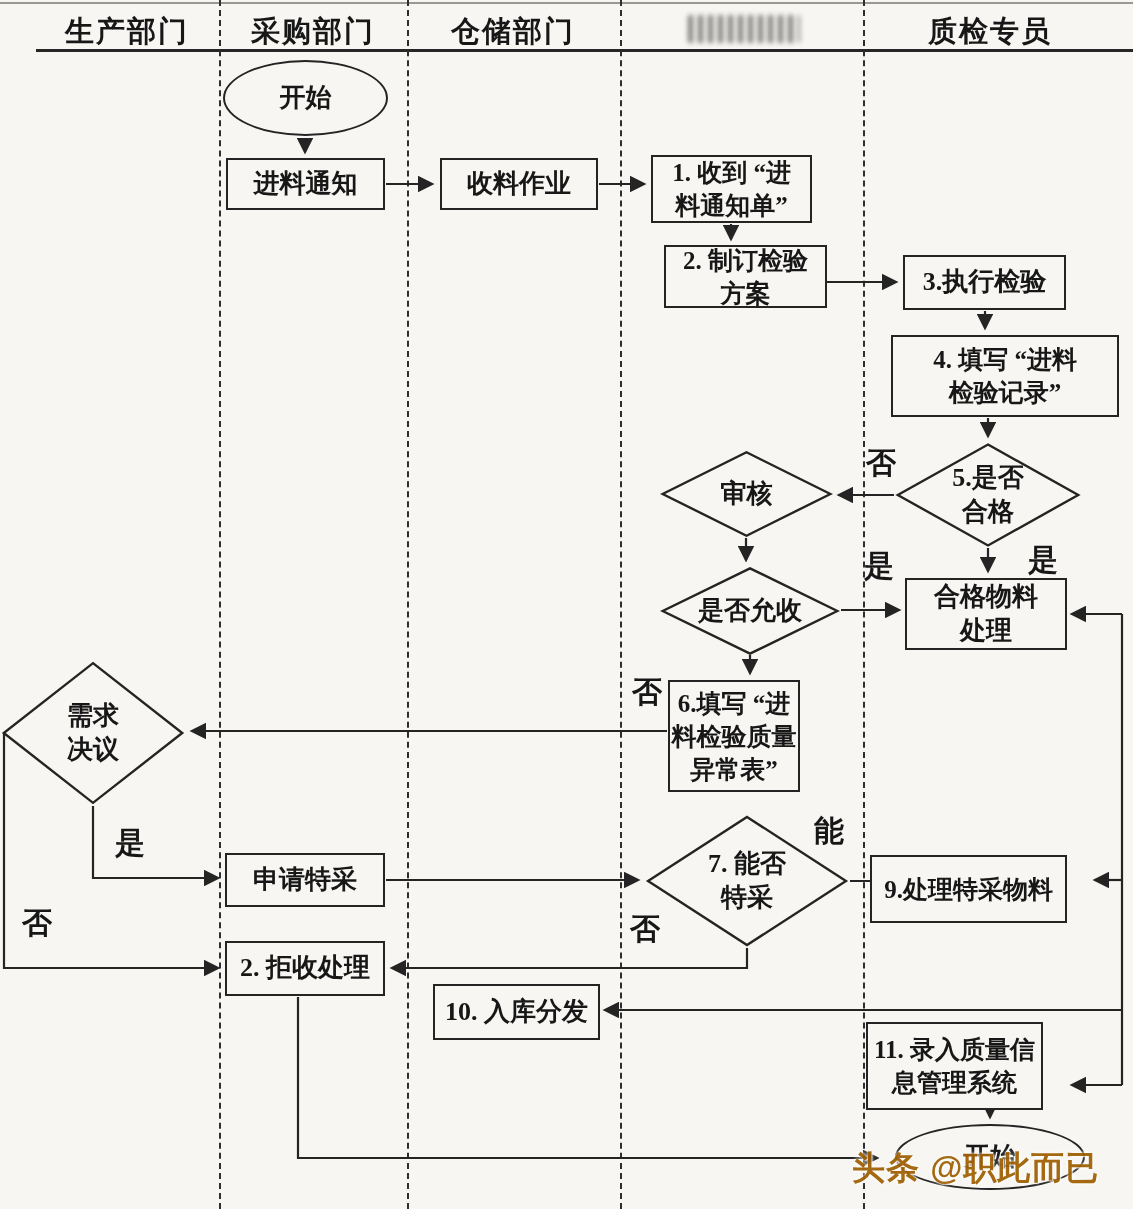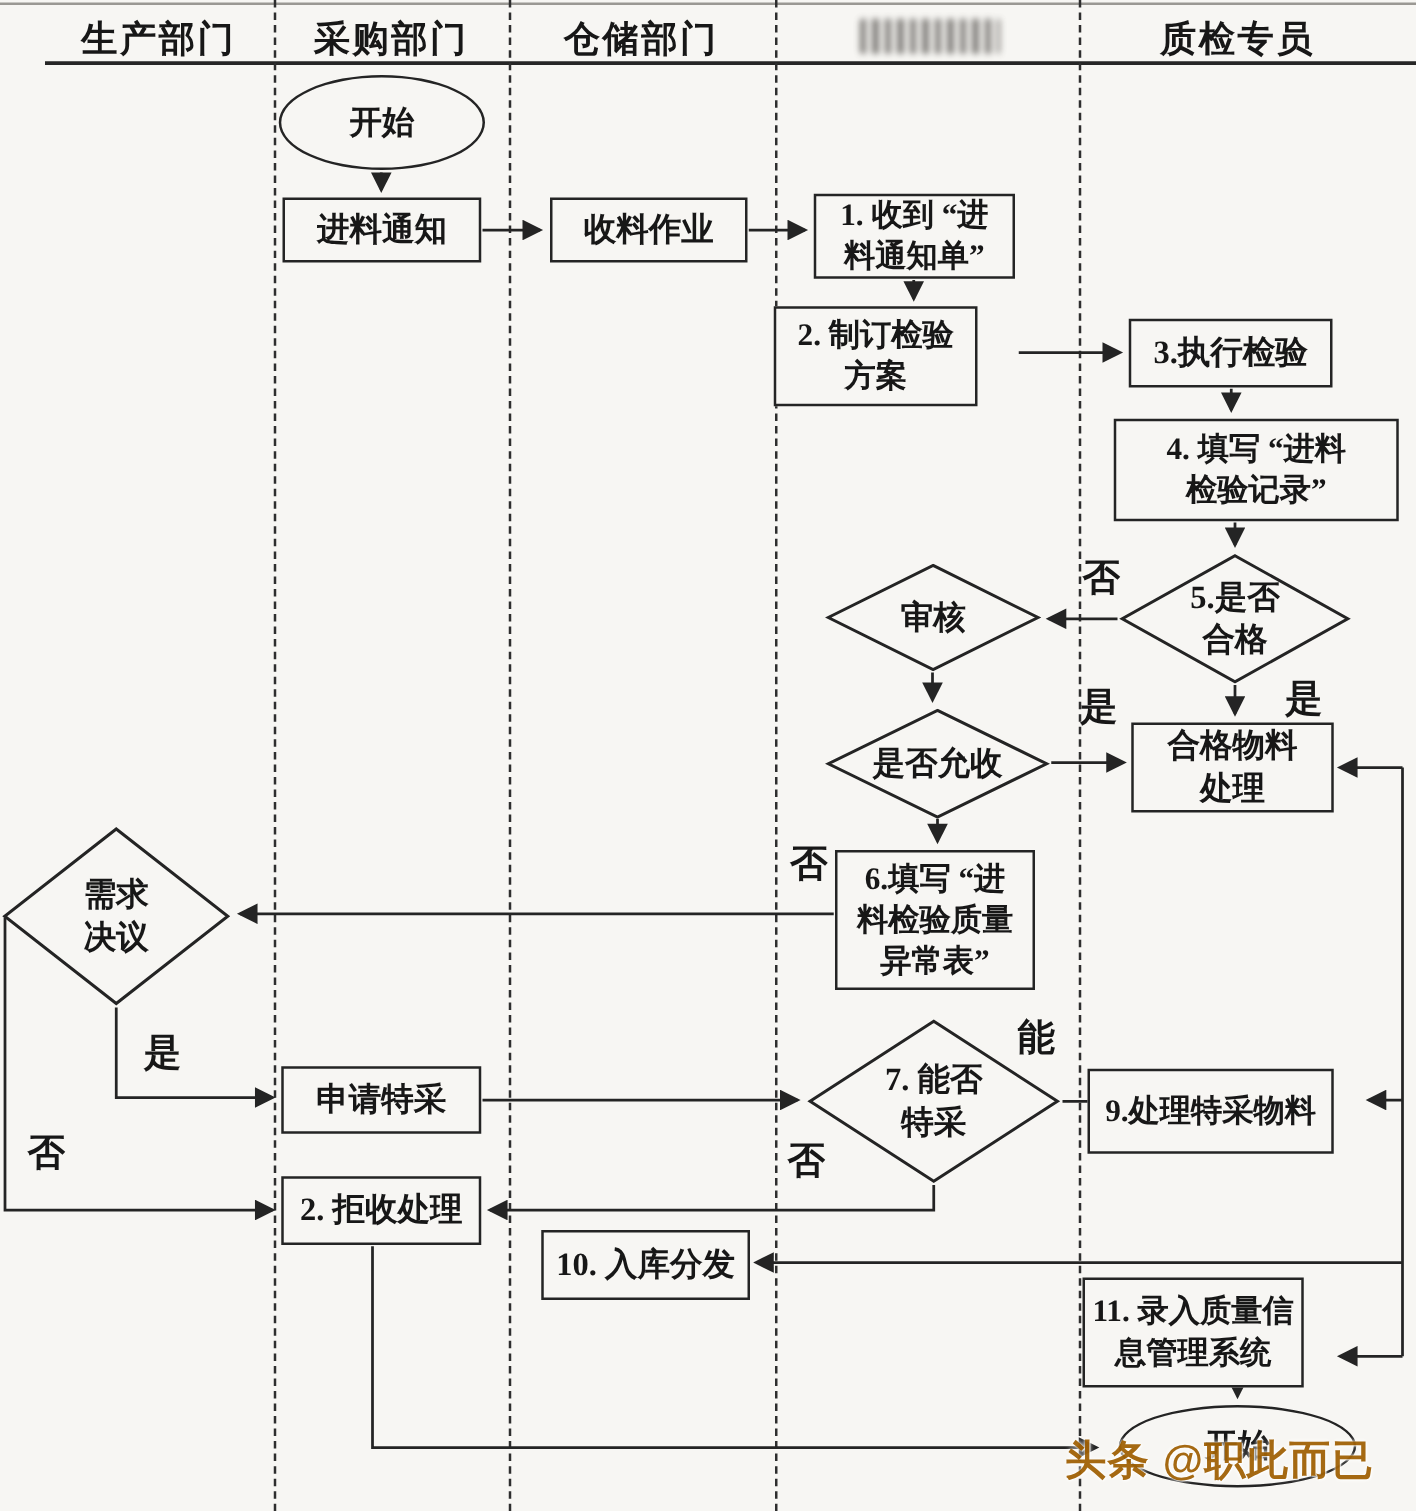--- a/index.html
+++ b/index.html
@@ -107,21 +107,21 @@
 
   <div class="oval" style="left:223px;top:60px;width:165px;height:76px">开始</div>
 
   <div class="box" style="left:440px;top:158px;width:158px;height:52px">收料作业</div>
 
   <div class="box" style="left:226px;top:158px;width:159px;height:52px">进料通知</div>
 
   <div class="box small" style="left:651px;top:155px;width:161px;height:68px">1. 收到 “进
 料通知单”</div>
 
-  <div class="box small" style="left:619px;top:245px;width:163px;height:80px">2. 制订检验
+  <div class="box small" style="left:664px;top:245px;width:163px;height:63px">2. 制订检验
 方案</div>
 
   <div class="box" style="left:903px;top:255px;width:163px;height:55px">3.执行检验</div>
 
   <div class="box small" style="left:891px;top:335px;width:228px;height:82px">4. 填写 “进料
 检验记录”</div>
 
   <div class="diamond" style="left:895px;top:443px;width:186px;height:104px">
     <svg viewBox="0 0 100 100" preserveAspectRatio="none">
         <polygon points="50,1.5 98.5,50 50,98.5 1.5,50" fill="#f7f6f3" stroke="#242424" stroke-width="2.4" vector-effect="non-scaling-stroke"></polygon>
@@ -140,21 +140,21 @@
   <div class="diamond" style="left:660px;top:567px;width:180px;height:88px">
     <svg viewBox="0 0 100 100" preserveAspectRatio="none">
         <polygon points="50,1.5 98.5,50 50,98.5 1.5,50" fill="#f7f6f3" stroke="#242424" stroke-width="2.4" vector-effect="non-scaling-stroke"></polygon>
       </svg>
     <span>是否允收</span>
   </div>
 
   <div class="box" style="left:905px;top:578px;width:162px;height:72px">合格物料
 处理</div>
 
-  <div class="box small" style="left:668px;top:680px;width:160px;height:112px">6.填写 “进
+  <div class="box small" style="left:668px;top:680px;width:132px;height:112px">6.填写 “进
 料检验质量
 异常表”</div>
 
   <div class="diamond" style="left:1px;top:661px;width:184px;height:144px">
     <svg viewBox="0 0 100 100" preserveAspectRatio="none">
         <polygon points="50,1.5 98.5,50 50,98.5 1.5,50" fill="#f7f6f3" stroke="#242424" stroke-width="2.4" vector-effect="non-scaling-stroke"></polygon>
       </svg>
     <span>需求
 决议</span>
   </div>

